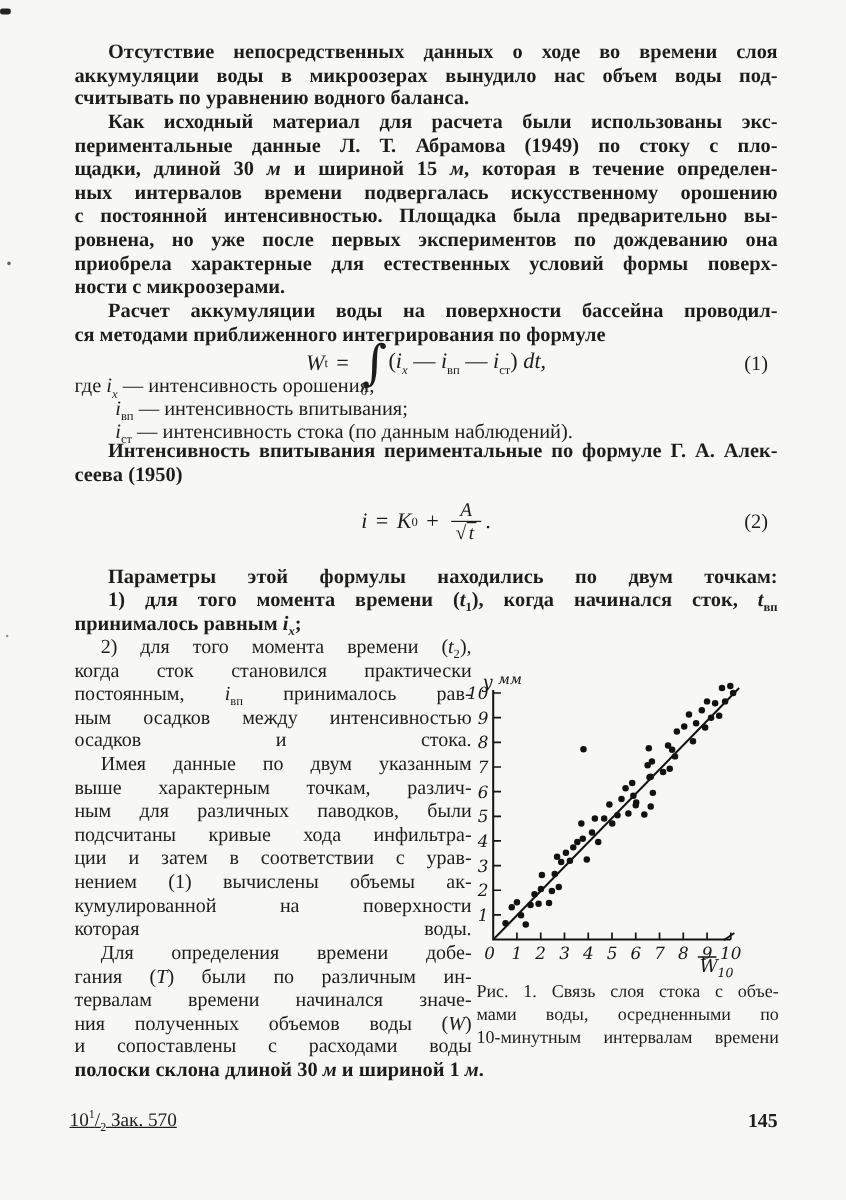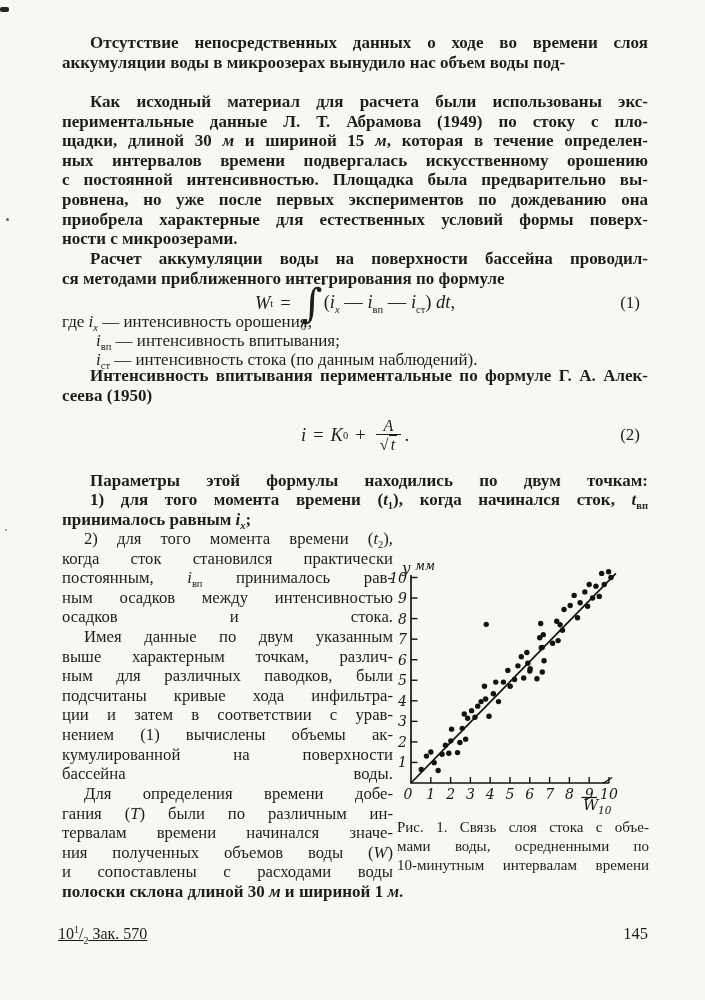--- a/index.html
+++ b/index.html
@@ -33,37 +33,38 @@
   .int-lo{position:absolute;bottom:-10px;left:-1px;font-size:11px;}
   .frac{display:inline-block;vertical-align:middle;text-align:center;margin:0 3px;}
   .fnum{display:block;font-style:italic;font-size:16px;line-height:17px;padding:0 8px;}
   .fden{display:block;border-top:1.4px solid #1d1d1b;font-size:16px;line-height:18px;padding:1px 4px 0 4px;}
   .ovl{border-top:1.2px solid #1d1d1b;font-style:italic;padding:0 2px;}
   .caption{position:absolute;left:397px;top:818px;width:252px;font-size:15px;}
   .caption .tline{height:19px;line-height:19px;text-align:justify;text-align-last:justify;}
   .footer-left{position:absolute;left:58px;top:924px;font-size:16px;text-decoration:underline;}
   .footer-left sup{font-size:10px;}
   .footer-left sub{font-size:10px;}
-  .page-num{position:absolute;left:614px;top:924px;width:34px;text-align:right;font-size:16.5px;}
+  .page-num{position:absolute;left:614px;top:924px;width:34px;text-align:right;font-size:16.5px;font-weight:bold;}
   .speck{position:absolute;background:#26241f;border-radius:2px;}
   svg .tick{font:italic 14px "DejaVu Serif",serif;fill:#171715;}
   svg .axis-label{font:italic 15px "DejaVu Serif",serif;fill:#171715;}
   svg .axis-unit{font:italic 12px "DejaVu Serif",serif;fill:#171715;}
   svg .axis-sub{font:italic 10.5px "DejaVu Serif",serif;fill:#171715;}
 </style>
 </head>
 <body>
 
 <div class="speck" style="left:0;top:7px;width:9px;height:5px;"></div>
 <div class="speck" style="left:6px;top:218px;width:3px;height:3px;opacity:.7;"></div>
 <div class="speck" style="left:5px;top:529px;width:2px;height:2px;opacity:.5;"></div>
 
 <div class="para ind" style="top:33px">
     <div class="tline">Отсутствие непосредственных данных о ходе во времени слоя</div>
     <div class="tline">аккумуляции воды в микроозерах вынудило нас объем воды под-</div>
+    <div class="tline">считывать по уравнению водного баланса.</div>
   </div>
 <div class="para ind" style="top:92px">
     <div class="tline">Как исходный материал для расчета были использованы экс-</div>
     <div class="tline">периментальные данные Л. Т. Абрамова (1949) по стоку с пло-</div>
     <div class="tline">щадки, длиной 30 <i>м</i> и шириной 15 <i>м</i>, которая в течение определен-</div>
     <div class="tline">ных интервалов времени подвергалась искусственному орошению</div>
     <div class="tline">с постоянной интенсивностью. Площадка была предварительно вы-</div>
     <div class="tline">ровнена, но уже после первых экспериментов по дождеванию она</div>
     <div class="tline">приобрела характерные для естественных условий формы поверх-</div>
     <div class="tline">ности с микроозерами.</div>
@@ -127,21 +128,21 @@
     <div class="tline">осадков и стока.</div>
   </div>
 <div class="colpara ind" style="top:627px">
     <div class="tline">Имея данные по двум указанным</div>
     <div class="tline">выше характерным точкам, различ-</div>
     <div class="tline">ным для различных паводков, были</div>
     <div class="tline">подсчитаны кривые хода инфильтра-</div>
     <div class="tline">ции и затем в соответствии с урав-</div>
     <div class="tline">нением (1) вычислены объемы ак-</div>
     <div class="tline">кумулированной на поверхности</div>
-    <div class="tline">бассейна воды.</div>
+    <div class="tline">которая воды.</div>
   </div>
 <div class="colpara ind jall" style="top:784px">
     <div class="tline">Для определения времени добе-</div>
     <div class="tline">гания (<i>T</i>) были по различным ин-</div>
     <div class="tline">тервалам времени начинался значе-</div>
     <div class="tline">ния полученных объемов воды (<i>W</i>)</div>
     <div class="tline">и сопоставлены с расходами воды</div>
   </div>
 
 <svg viewBox="390 548 280 268" style="position:absolute;left:390px;top:548px;width:280px;height:268px;">

